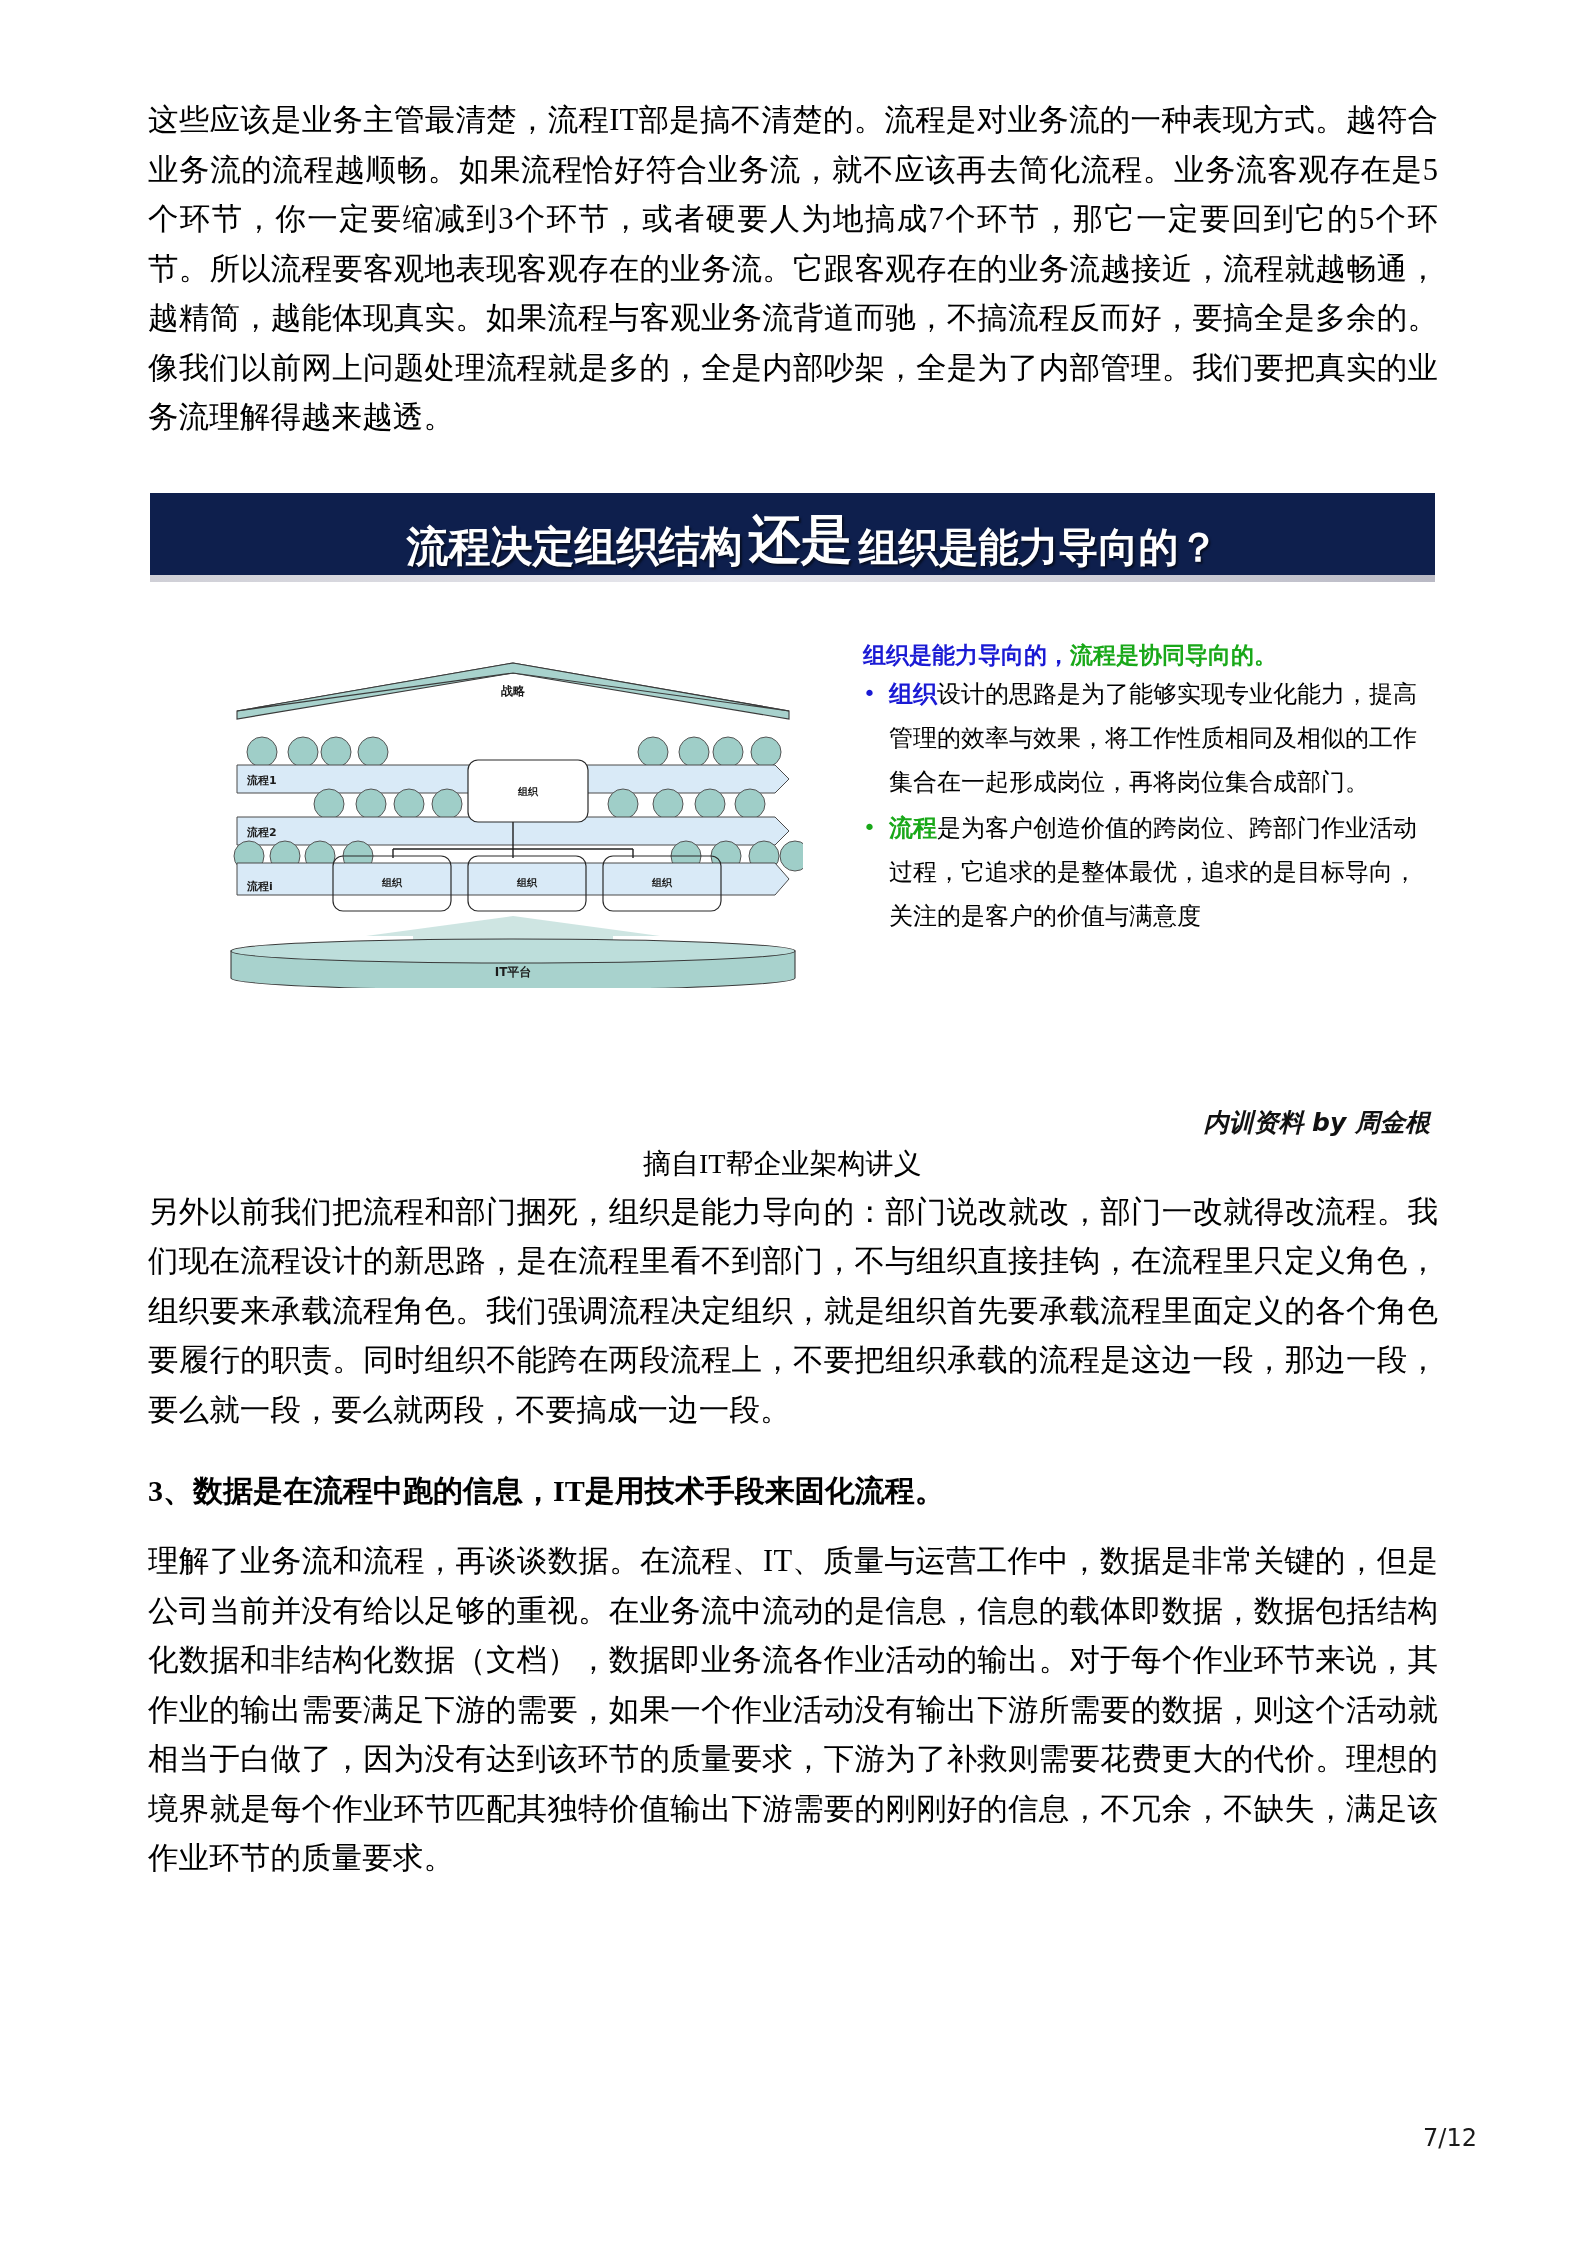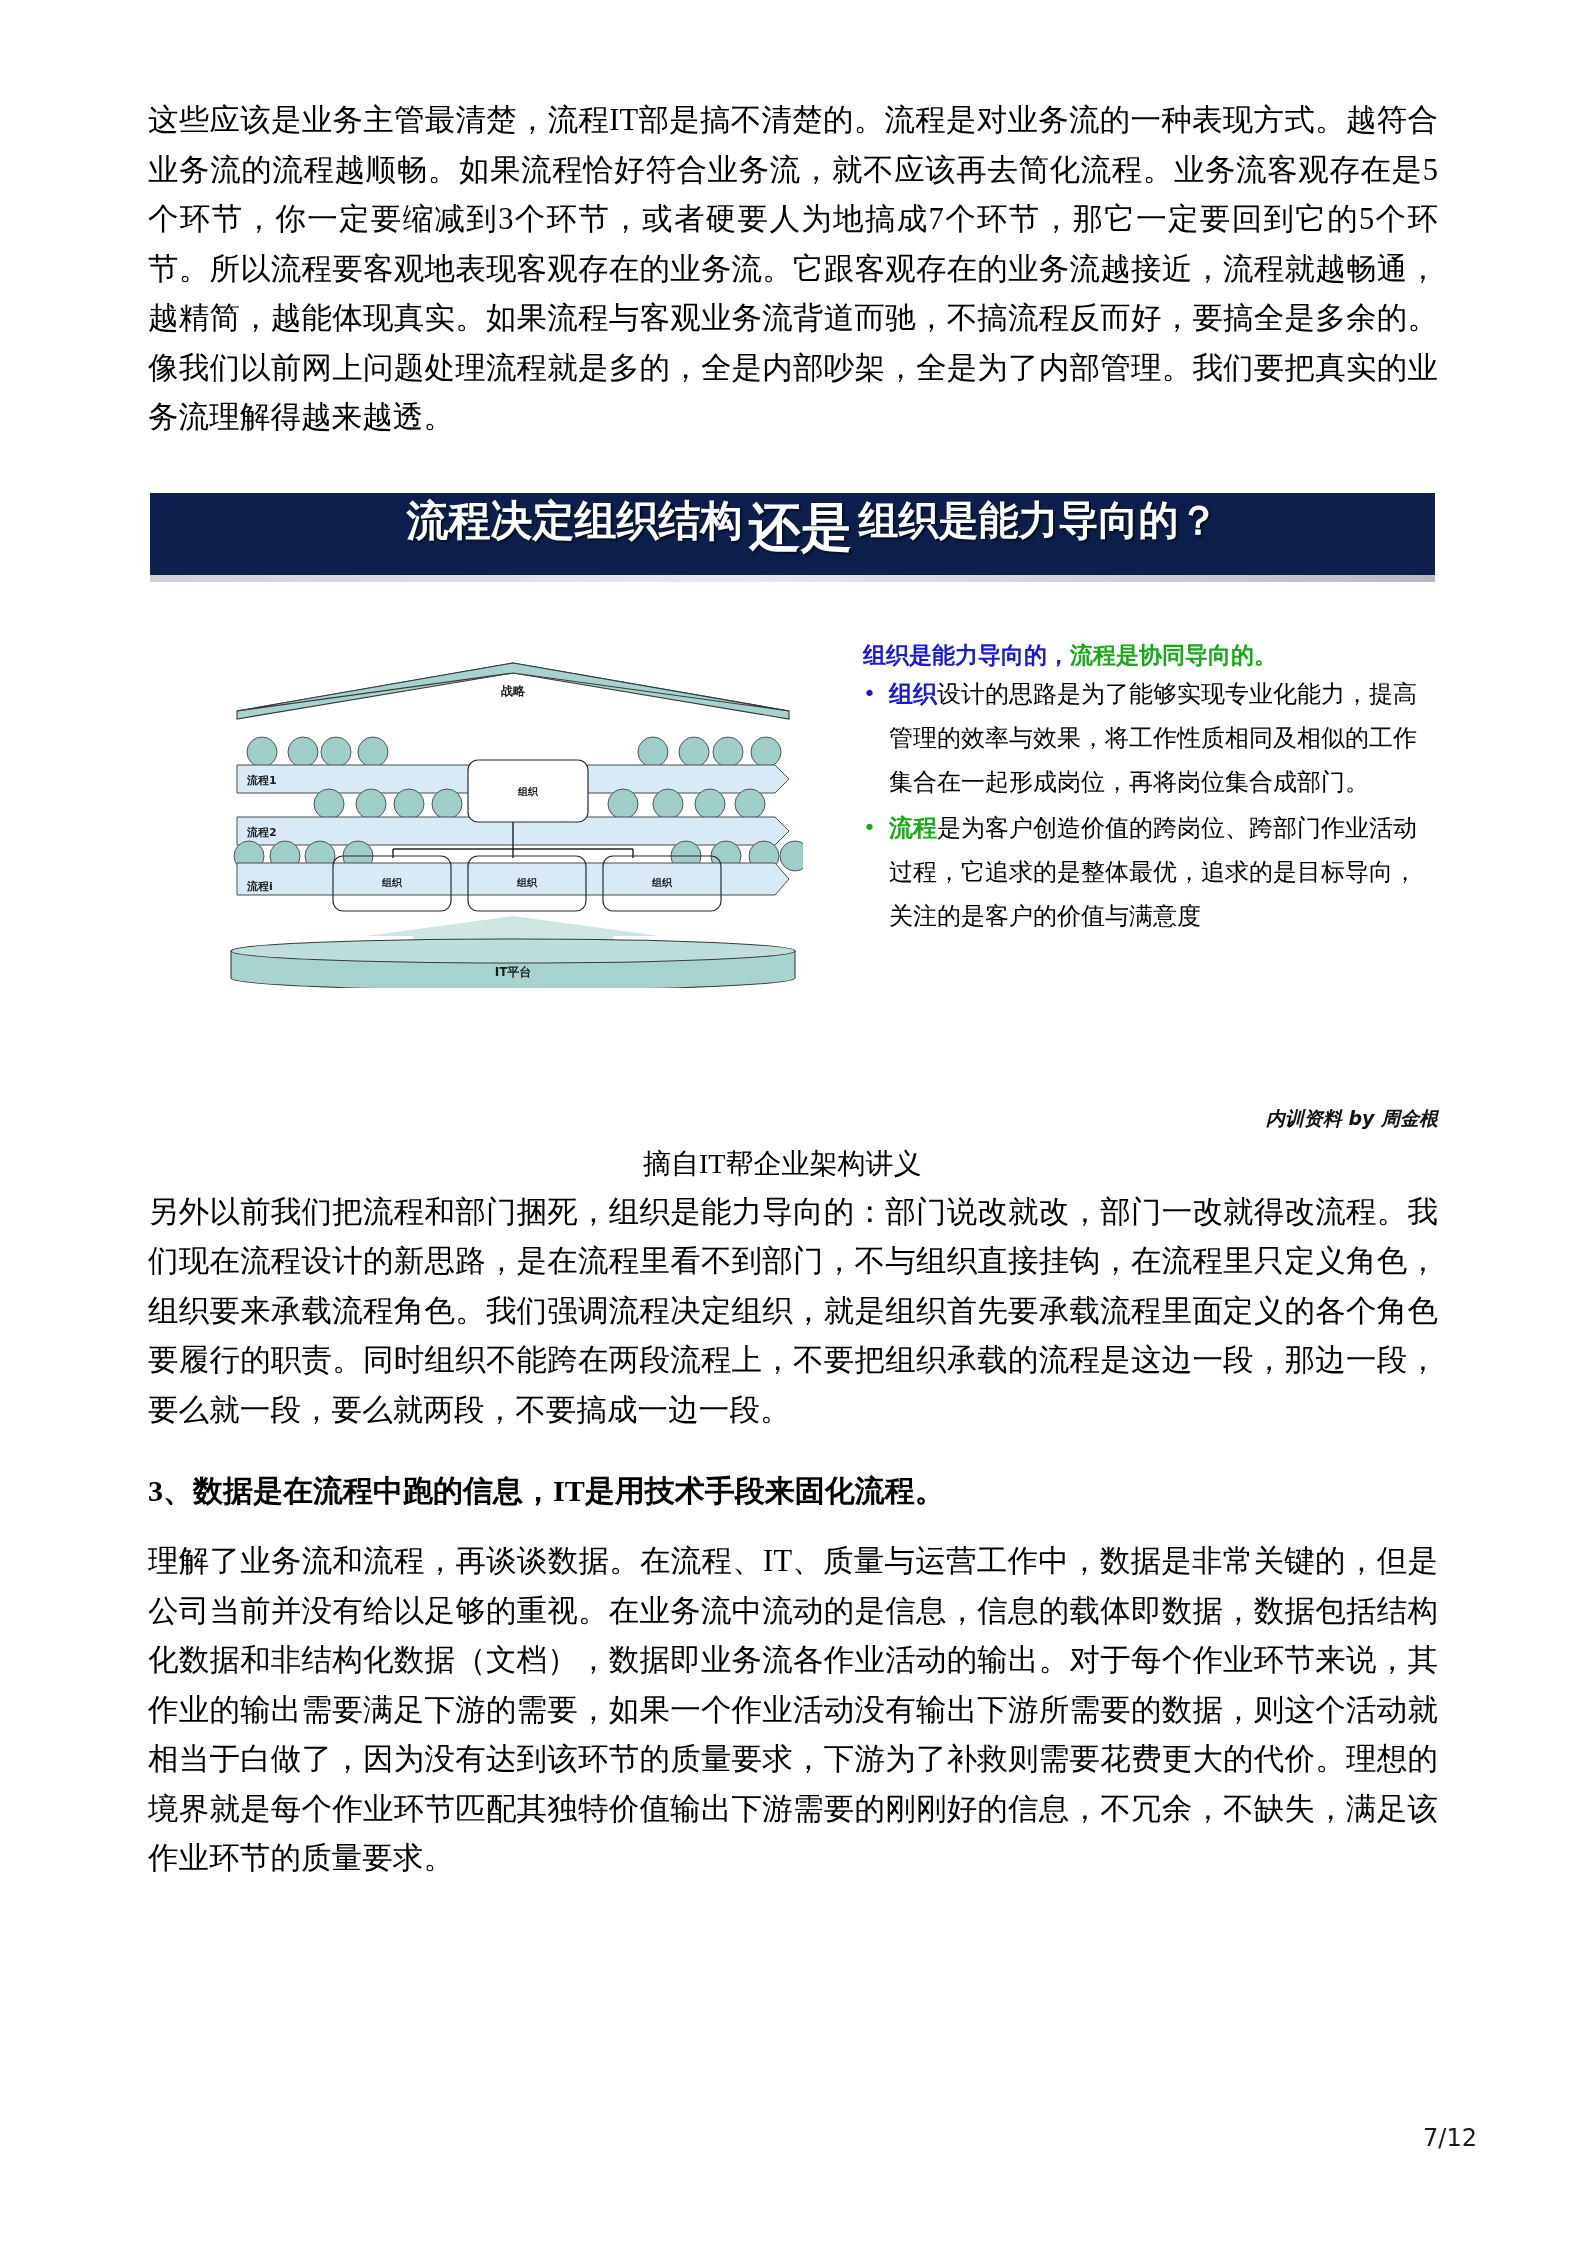--- a/index.html
+++ b/index.html
@@ -45,21 +45,21 @@
   
   .banner-wrap {
     margin-top: 50px;
     width: 1285px;
     margin-left: 2px;
   }
   .banner {
     background: #0e1f4d;
     height: 82px;
     display: flex;
-    align-items: flex-start;
+    align-items: flex-end;
     justify-content: center;
     position: relative;
     padding-left: 40px;
   }
   .banner-under {
     height: 7px;
     background: linear-gradient(to right, #cfcfd6 0%, #e8e8ee 45%, #b9b9c4 100%);
   }
   .banner-text {
     color: #ffffff;
@@ -117,26 +117,26 @@
     line-height: 44px;
   }
   .dot-blue { color: #1a1ad4; }
   .dot-green { color: #19a819; }
   .bullet-text { flex: 1 1 auto; }
   .bullet-text .kw-blue { color: #1a1ad4; font-weight: bold; }
   .bullet-text .kw-green { color: #19a819; font-weight: bold; }
 
   .attrib {
     position: absolute;
-    right: 0;
+    right: 8px;
     top: 468px;
     font-family: "DejaVu Sans", "Liberation Sans", sans-serif;
     font-style: italic;
     font-weight: bold;
-    font-size: 19px;
+    font-size: 25px;
     color: #111;
   }
   .caption {
     position: absolute;
     left: 495px;
     top: 507px;
     font-size: 28px;
     font-family: "Liberation Serif", "DejaVu Serif", serif;
   }
 

